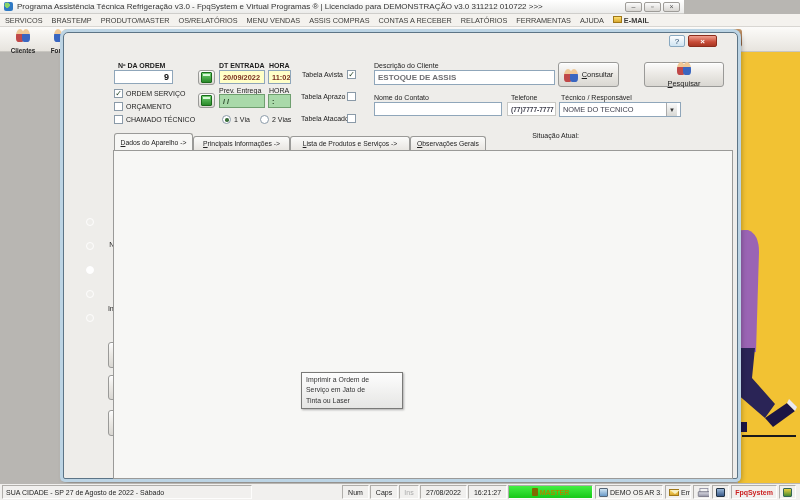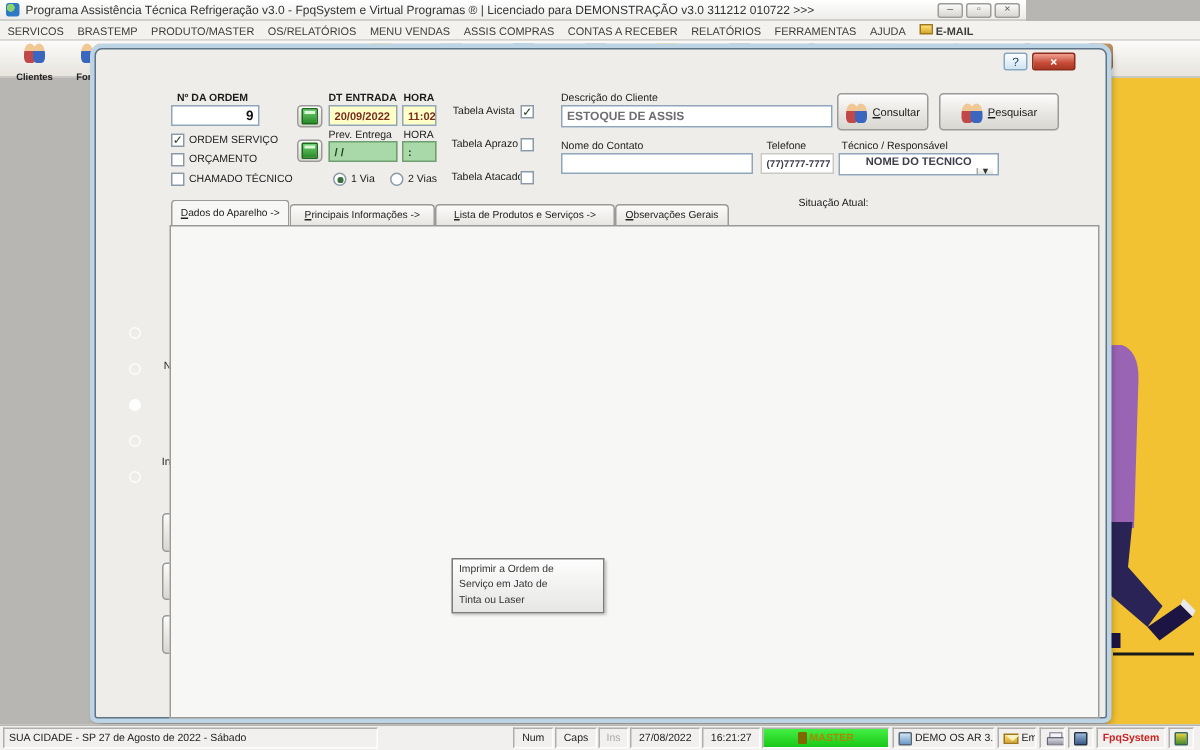--- a/index.html
+++ b/index.html
@@ -225,34 +225,34 @@
   <span class="lbl" style="left:310px;top:29px;">Descrição do Cliente</span>
   <span class="fld" style="left:310px;top:37px;width:181px;height:15px;color:#6e6e72;font-size:8px;">ESTOQUE DE ASSIS</span>
 
   <span class="btn" style="left:494px;top:29px;width:61px;height:25px;">
     <span class="ppl">
         <i class="pa"></i>
         <i class="pb"></i>
       </span>
     <span class="u1">Consultar</span>
   </span>
-  <span class="btn" style="left:562px;top:29px;width:80px;height:25px;">
+  <span class="btn" style="left:580px;top:29px;width:80px;height:25px;flex-direction:column;">
     <span class="ppl">
         <i class="pa"></i>
         <i class="pb"></i>
       </span>
     <span class="u1">Pesquisar</span>
   </span>
 
   <span class="lbl" style="left:310px;top:61px;">Nome do Contato</span>
   <span class="fld" style="left:310px;top:69px;width:128px;height:14px;"></span>
   <span class="lbl" style="left:447px;top:61px;">Telefone</span>
   <span class="fld" style="left:443px;top:69px;width:49px;height:14px;font-size:6.5px;border-color:#c8c8c4;">(77)7777-7777</span>
   <span class="lbl" style="left:497px;top:61px;">Técnico / Responsável</span>
-  <span class="fld" style="left:495px;top:69px;width:107px;height:15px;font-weight:bold;flex-direction:column;">
+  <span class="fld" style="left:495px;top:69px;width:122px;height:15px;font-weight:normal;">
       <span>NOME DO TECNICO</span>
       <span class="arr">▼</span>
     </span>
 
   <span class="lbl" style="left:460px;top:99px;width:55px;text-align:right;">Situação Atual:</span>
 
   <span class="tab active" style="left:50px;width:79px;">
       <span class="u1">Dados do Aparelho -&gt;</span>
     </span>
   <span class="tab" style="left:129px;width:97px;">

